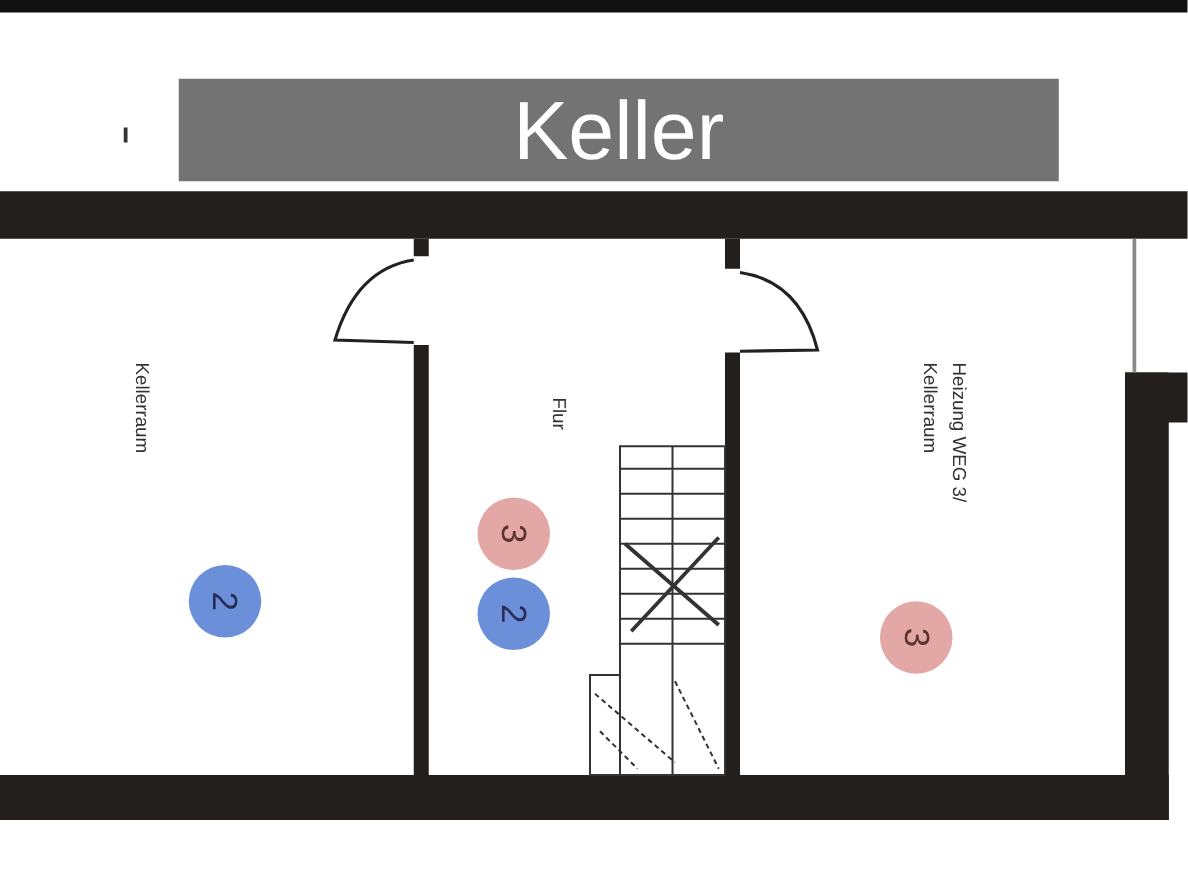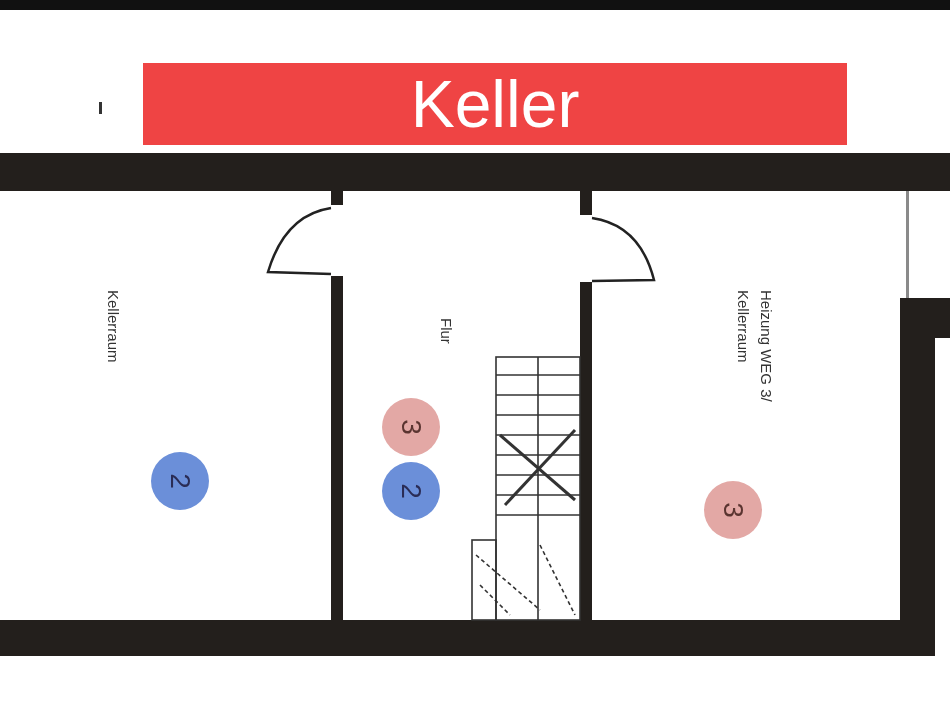--- a/index.html
+++ b/index.html
@@ -4,21 +4,21 @@
   <style>
     html, body { margin: 0; padding: 0; }
     body {
       width: 950px; height: 712px; overflow: hidden;
       background: #ffffff; position: relative;
       font-family: "Liberation Sans", sans-serif;
     }
     .topbar { position: absolute; left: 0; top: 0; width: 950px; height: 10px; background: #111111; }
     .title-banner {
       position: absolute; left: 143px; top: 63px; width: 704px; height: 82px;
-      background: #ef4444; display: flex; align-items: center; justify-content: center;
+      background: #737373; display: flex; align-items: center; justify-content: center;
       color: #ffffff; font-size: 66px; line-height: 1;
     }
     .tick { position: absolute; left: 99px; top: 102px; width: 3px; height: 12px; background: #333; }
     .wall { position: absolute; background: #231f1c; }
     .thin { position: absolute; background: #8a8a8a; }
     .label-v {
       position: absolute; color: #333; font-size: 15px; white-space: nowrap;
       transform-origin: left top; transform: rotate(90deg);
       line-height: 18px;
     }

